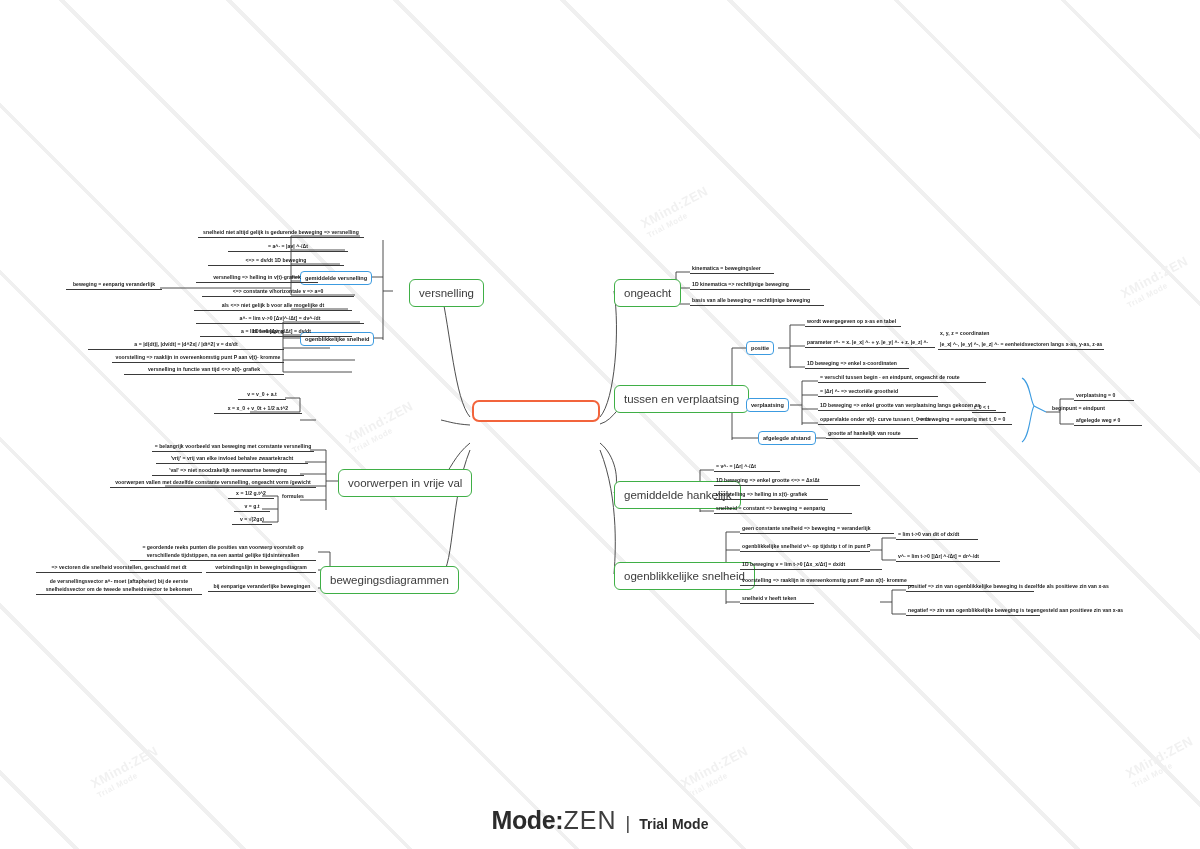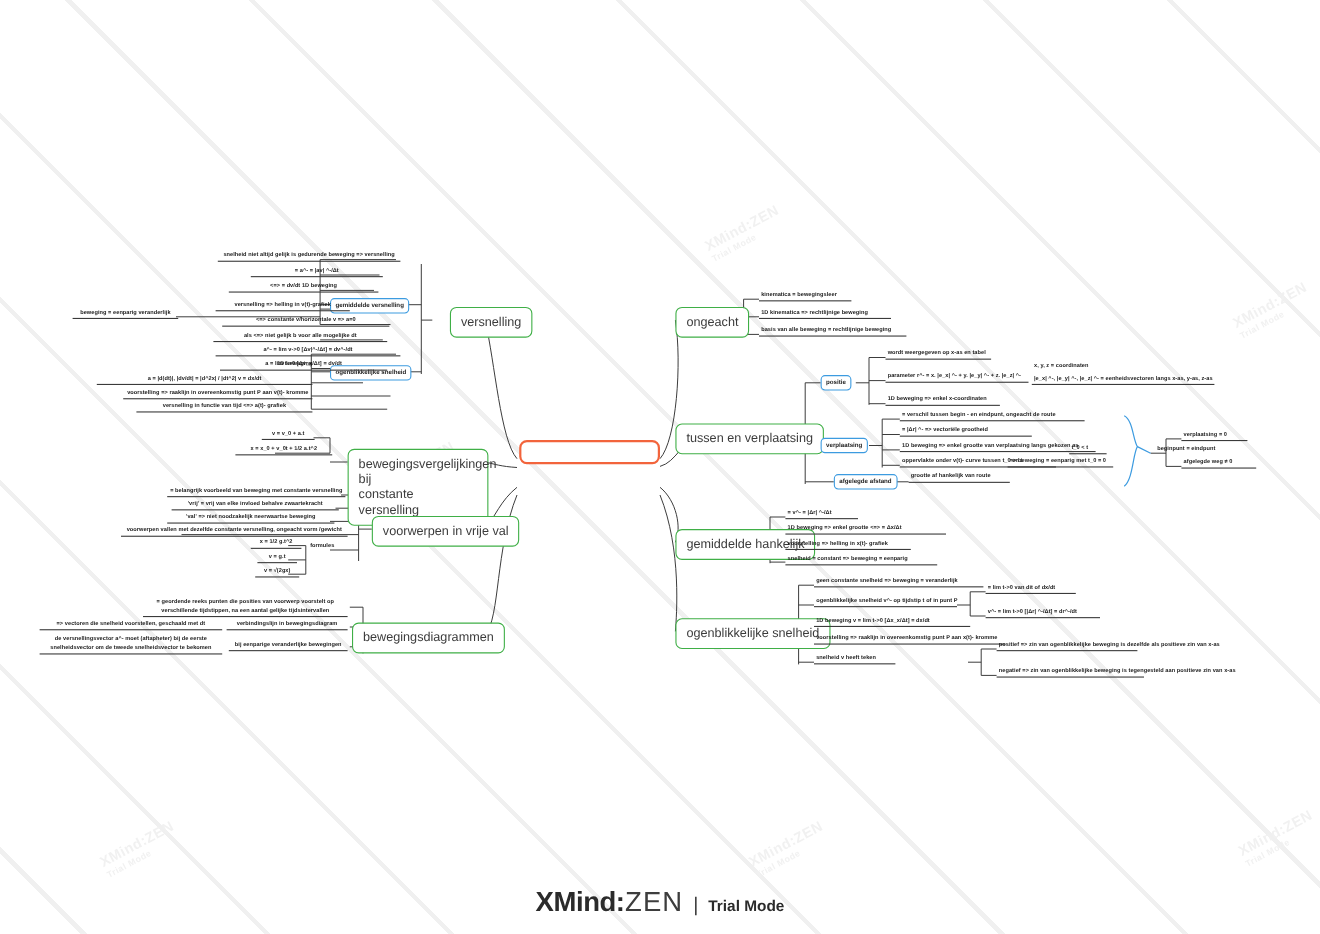--- a/index.html
+++ b/index.html
@@ -278,22 +278,20 @@
   <div class="node leaf ta-c" style="left:66px;top:281px;width:96px;">beweging = eenparig veranderlijk</div>
 
   <div class="node leaf ta-c" style="left:196px;top:315px;width:168px;">a^- = lim v-&gt;0 [Δv|^-/Δt] = dv^-/dt</div>
   <div class="node leaf ta-c" style="left:200px;top:328px;width:152px;">a = lim t-&gt;0 [Δv_x/Δt] = dv/dt</div>
   <div class="node leaf ta-c" style="left:88px;top:341px;width:196px;">a = |d(dt)|, |dv/dt| = |d^2x| / |dt^2|        v = dx/dt</div>
   <div class="node leaf ta-c" style="left:112px;top:354px;width:172px;">voorstelling =&gt; raaklijn in overeenkomstig punt P aan v(t)- kromme</div>
   <div class="node leaf ta-c" style="left:124px;top:366px;width:160px;">versnelling in functie van tijd &lt;=&gt; a(t)- grafiek</div>
 
   <div class="node leaf" style="left:250px;top:328px;border-bottom:none;">1D beweging</div>
 
-  <div class="node main" style="left:316px;top:408px;width:128px;">bewegingsvergelijkingen bij
-constante versnelling</div>
   <div class="node leaf ta-c" style="left:238px;top:391px;width:48px;">v = v_0 + a.t</div>
   <div class="node leaf ta-c" style="left:214px;top:405px;width:88px;">x = x_0 + v_0t + 1/2 a.t^2</div>
 
   <div class="node main" style="left:338px;top:469px;">voorwerpen in vrije val</div>
   <div class="node leaf ta-c" style="left:152px;top:443px;width:162px;">= belangrijk voorbeeld van beweging met constante versnelling</div>
   <div class="node leaf ta-c" style="left:156px;top:455px;width:152px;">'vrij' = vrij van elke invloed behalve zwaartekracht</div>
   <div class="node leaf ta-c" style="left:152px;top:467px;width:152px;">'val' =&gt; niet noodzakelijk neerwaartse beweging</div>
   <div class="node leaf ta-c" style="left:110px;top:479px;width:206px;">voorwerpen vallen met dezelfde constante versnelling, ongeacht vorm /gewicht</div>
 
   <div class="node leaf" style="left:280px;top:493px;border-bottom:none;">formules</div>
@@ -357,14 +355,14 @@
 
   <div class="node leaf" style="left:896px;top:531px;width:82px;">= lim t-&gt;0 van dit of dx/dt</div>
   <div class="node leaf" style="left:896px;top:553px;width:104px;">v^- = lim t-&gt;0 [|Δr| ^-/Δt] = dr^-/dt</div>
 
   <div class="node leaf" style="left:906px;top:583px;width:128px;">positief  =&gt; zin van ogenblikkelijke beweging is dezelfde als positieve zin van x-as</div>
   <div class="node leaf" style="left:906px;top:607px;width:134px;">negatief  =&gt; zin van ogenblikkelijke beweging is tegengesteld aan positieve zin van x-as</div>
 
 </div>
 
 <div id="footer">
-  <span class="xm">XMind</span><span class="colon">:</span><span class="zen">ZEN</span><span class="bar">|</span><span class="trial">Trial Mode</span>
+  <span class="xm">Mode</span><span class="colon">:</span><span class="zen">ZEN</span><span class="bar">|</span><span class="trial">Trial Mode</span>
 </div>
 
 </body></html>

